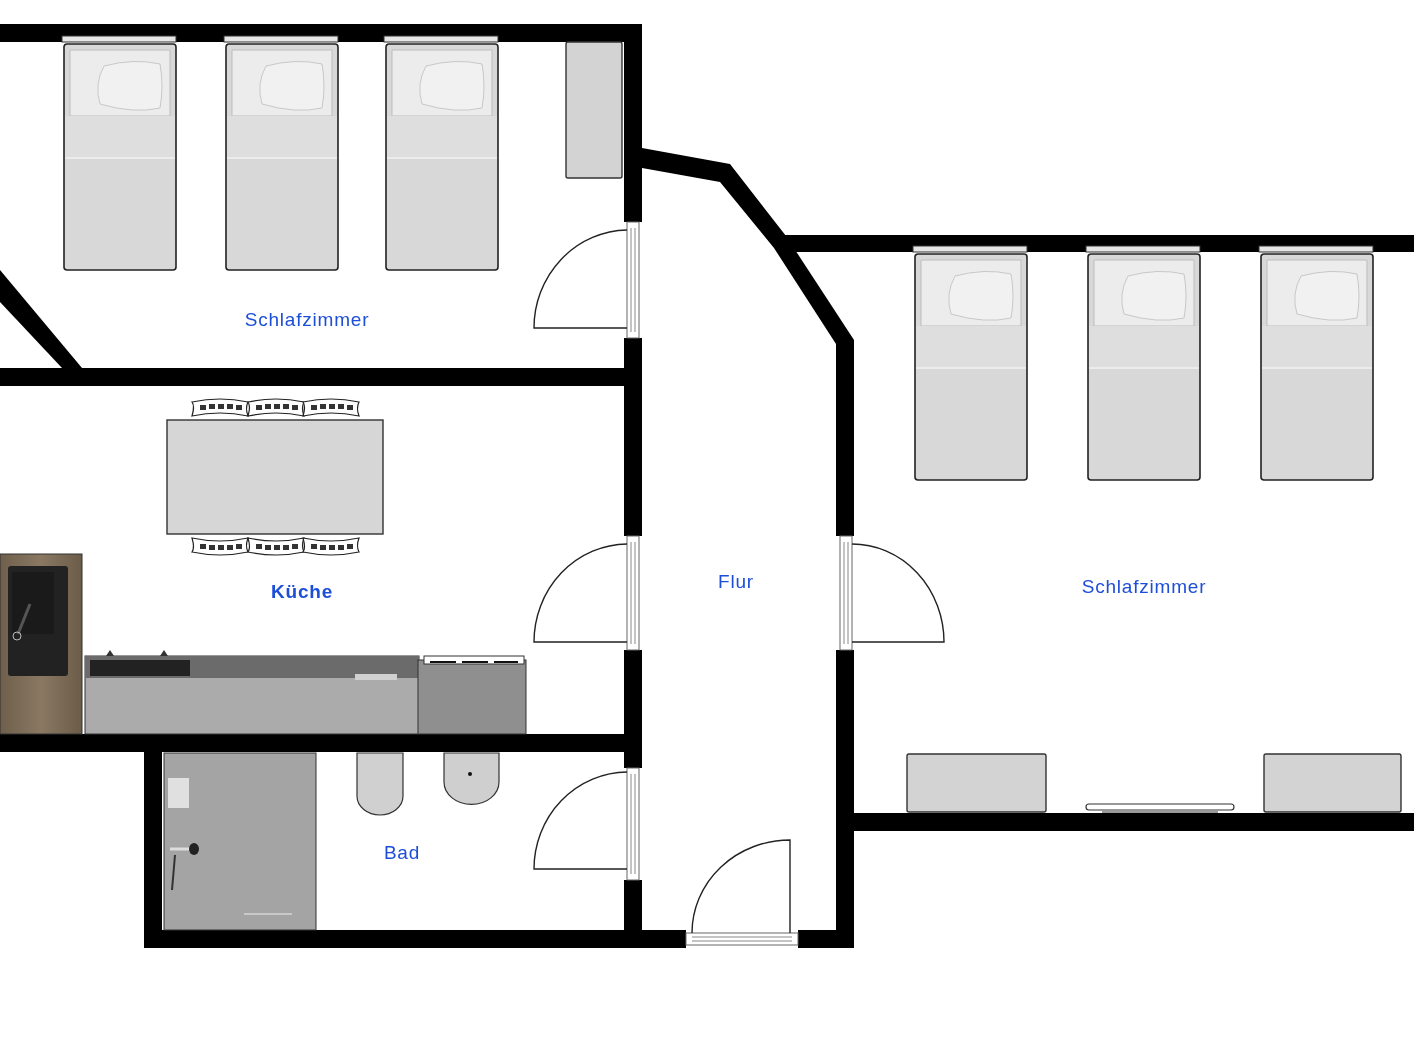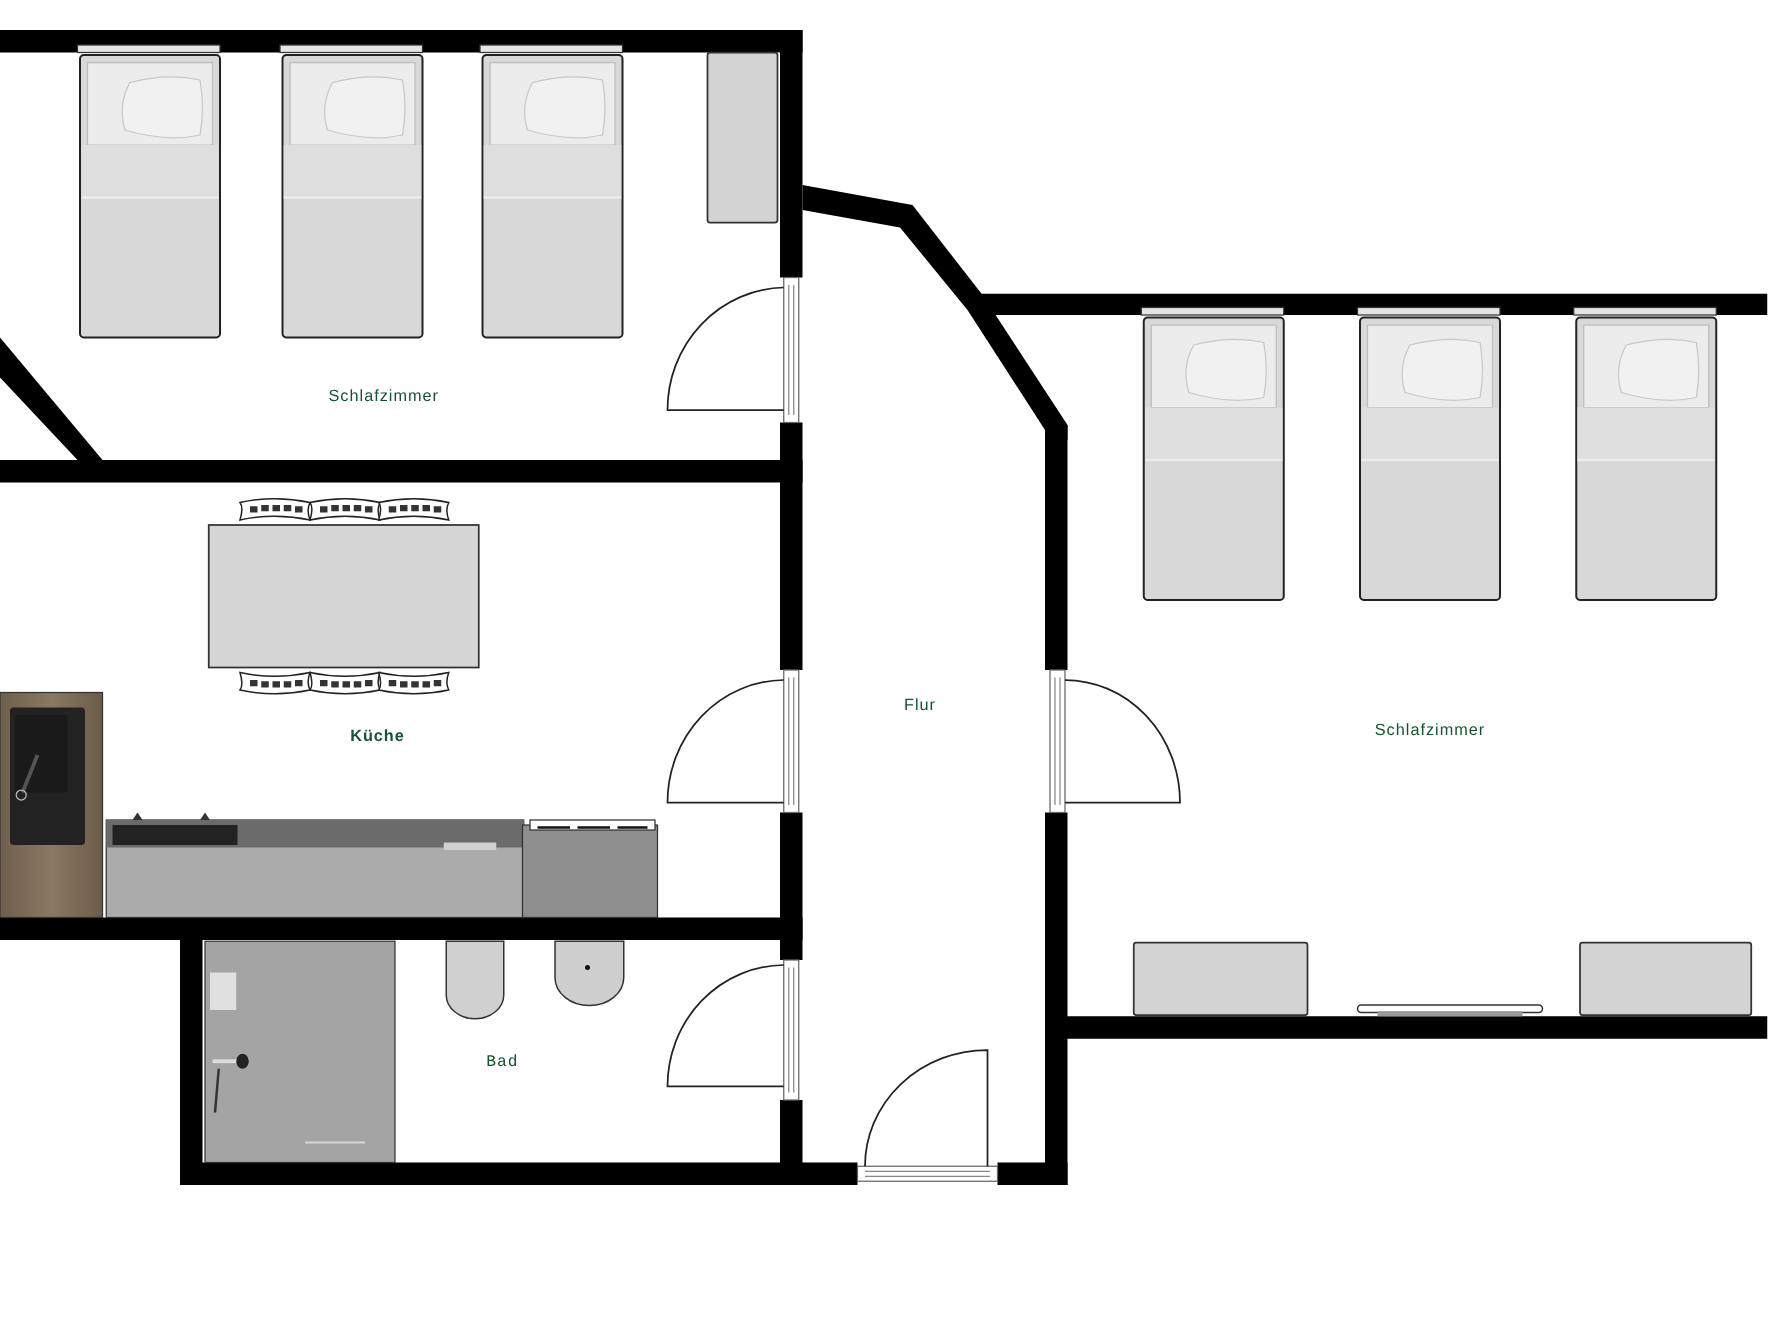--- a/index.html
+++ b/index.html
@@ -1,18 +1,18 @@
 <!DOCTYPE html>
 <html><head>
   <meta charset="utf-8">
   <style>
     html, body { margin: 0; padding: 0; background: #ffffff; }
     body { width: 1414px; height: 1061px; overflow: hidden; position: relative; font-family: "Liberation Sans", "DejaVu Sans", sans-serif; }
     #plan { position: absolute; left: 0; top: 0; width: 1414px; height: 1061px; }
-    .room-label { position: absolute; font-size: 13px; color: #14532d; letter-spacing: 0.8px; white-space: nowrap; transform: translateX(-50%); }
+    .room-label { position: absolute; font-size: 19px; color: #1d4ed8; letter-spacing: 0.8px; white-space: nowrap; transform: translateX(-50%); }
     .wall { fill: #000; }
     .bed-frame { fill: #d8d8d8; stroke: #222; stroke-width: 1.6; }
     .pillow { fill: #ececec; stroke: #bdbdbd; stroke-width: 1; }
     .fold { fill: #dedede; }
     .door-arc { fill: none; stroke: #222; stroke-width: 1.4; }
     .cabinet { fill: #d3d3d3; stroke: #333; stroke-width: 1.4; }
   </style>
 </head>
 <body>
 
@@ -164,15 +164,15 @@
       <rect x="686" y="933" width="112" height="12" fill="#fff" stroke="#666" stroke-width="1"></rect>
       <line x1="692" y1="937" x2="792" y2="937" stroke="#888" stroke-width="1"></line>
       <line x1="692" y1="941" x2="792" y2="941" stroke="#888" stroke-width="1"></line>
       <path class="door-arc" d="M692 933 A98 93 0 0 1 790 840 L790 933"></path>
     </g>
   </g>
 </svg>
 
 <div class="room-label" style="left:307px; top:309px;">Schlafzimmer</div>
 <div class="room-label" style="left:302px; top:581px;font-weight:bold;">Küche</div>
-<div class="room-label" style="left:402px; top:842px;font-family:Liberation Mono, monospace;">Bad</div>
-<div class="room-label" style="left:736px; top:556px;">Flur</div>
+<div class="room-label" style="left:402px; top:842px;">Bad</div>
+<div class="room-label" style="left:736px; top:571px;">Flur</div>
 <div class="room-label" style="left:1144px; top:576px;">Schlafzimmer</div>
 
 </body></html>

